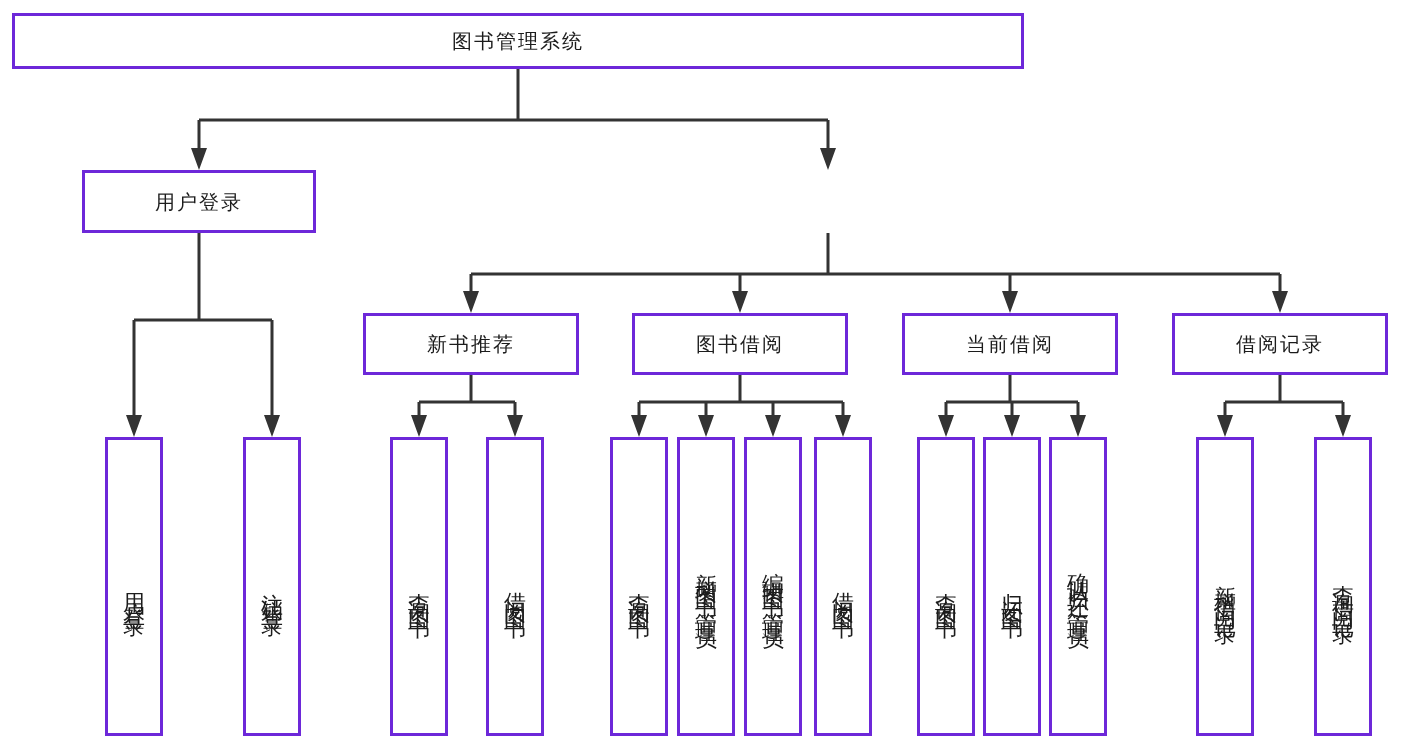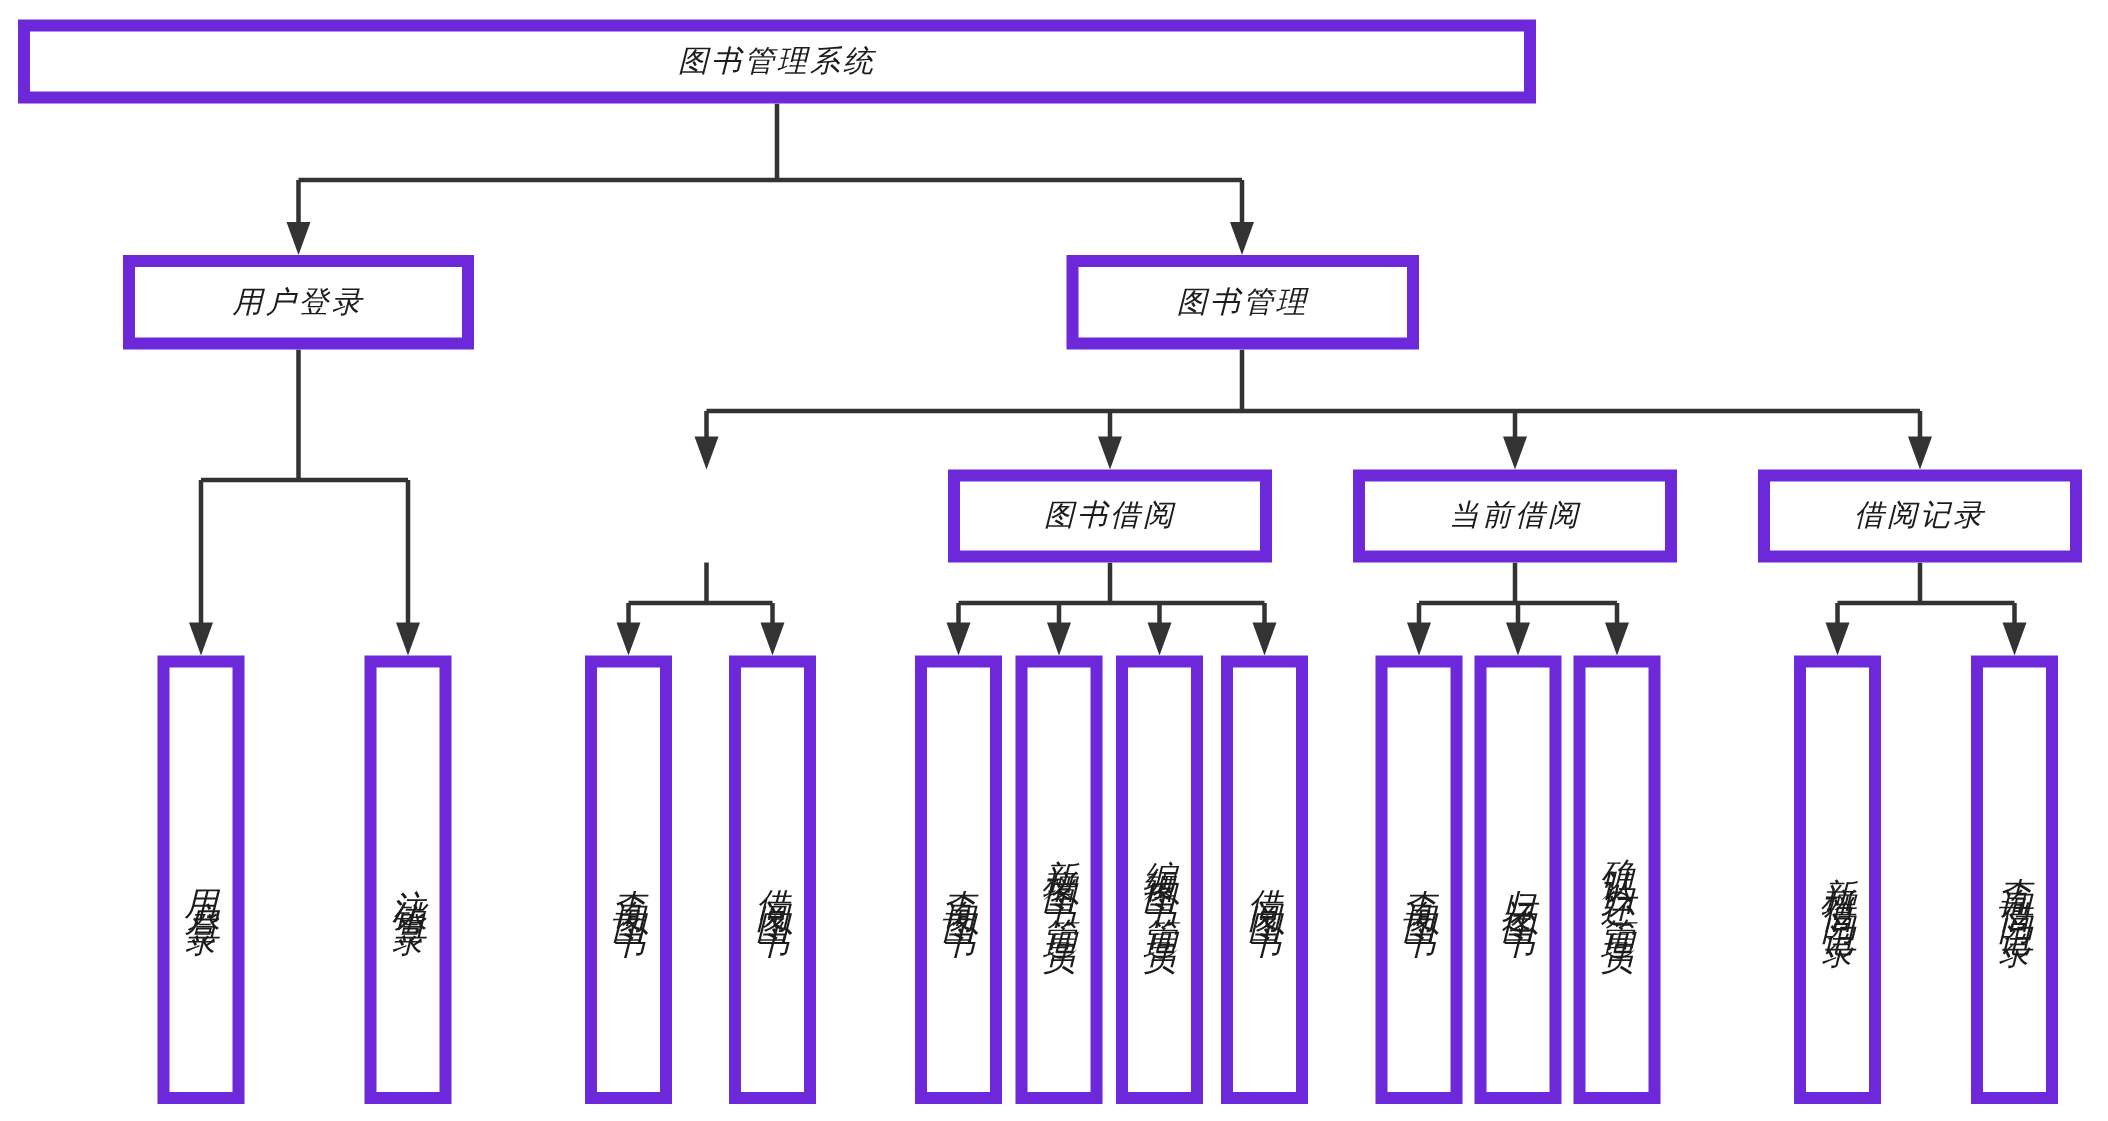--- a/index.html
+++ b/index.html
@@ -26,31 +26,30 @@
     stroke: #333333;
     stroke-width: 3;
   }
   .connectors .arrow {
     fill: #333333;
     stroke: none;
   }
   .box {
     position: absolute;
     box-sizing: border-box;
-    border: 8px solid #6d28d9;
+    border: 3px solid #6d28d9;
     background: #ffffff;
     color: #1c1c1c;
     display: flex;
     align-items: center;
     justify-content: center;
     text-align: left;
     font-size: 20px;
     letter-spacing: 2px;
     line-height: 1.2;
-    font-style: italic;
   }
   .vbox {
     writing-mode: vertical-rl;
     text-orientation: mixed;
     font-size: 22px;
     letter-spacing: 8px;
     line-height: 1;
     padding-top: 8px;
   }
   .watermark {
@@ -95,22 +94,22 @@
       M938 415 L954 415 L946 437 Z
       M1004 415 L1020 415 L1012 437 Z
       M1070 415 L1086 415 L1078 437 Z
       M1217 415 L1233 415 L1225 437 Z
       M1335 415 L1351 415 L1343 437 Z"></path>
   </svg>
 
   <div class="box" style="left:12px; top:13px; width:1012px; height:56px;">图书管理系统</div>
 
   <div class="box" style="left:82px; top:170px; width:234px; height:63px;">用户登录</div>
-  <div class="box" style="left:711px; top:170px; width:235px; height:63px;">图书管理</div>
 
+  <div class="box" style="left:363px; top:313px; width:216px; height:62px;">新书推荐</div>
   <div class="box" style="left:902px; top:313px; width:216px; height:62px;">当前借阅</div>
   <div class="box" style="left:632px; top:313px; width:216px; height:62px;">图书借阅</div>
   <div class="box" style="left:1172px; top:313px; width:216px; height:62px;">借阅记录</div>
 
   <div class="box vbox" style="left:105px; top:437px; width:58px; height:299px;">用户登录</div>
   <div class="box vbox" style="left:243px; top:437px; width:58px; height:299px;">注销登录</div>
 
   <div class="box vbox" style="left:390px; top:437px; width:58px; height:299px;">查询图书</div>
   <div class="box vbox" style="left:486px; top:437px; width:58px; height:299px;">借阅图书</div>
 

